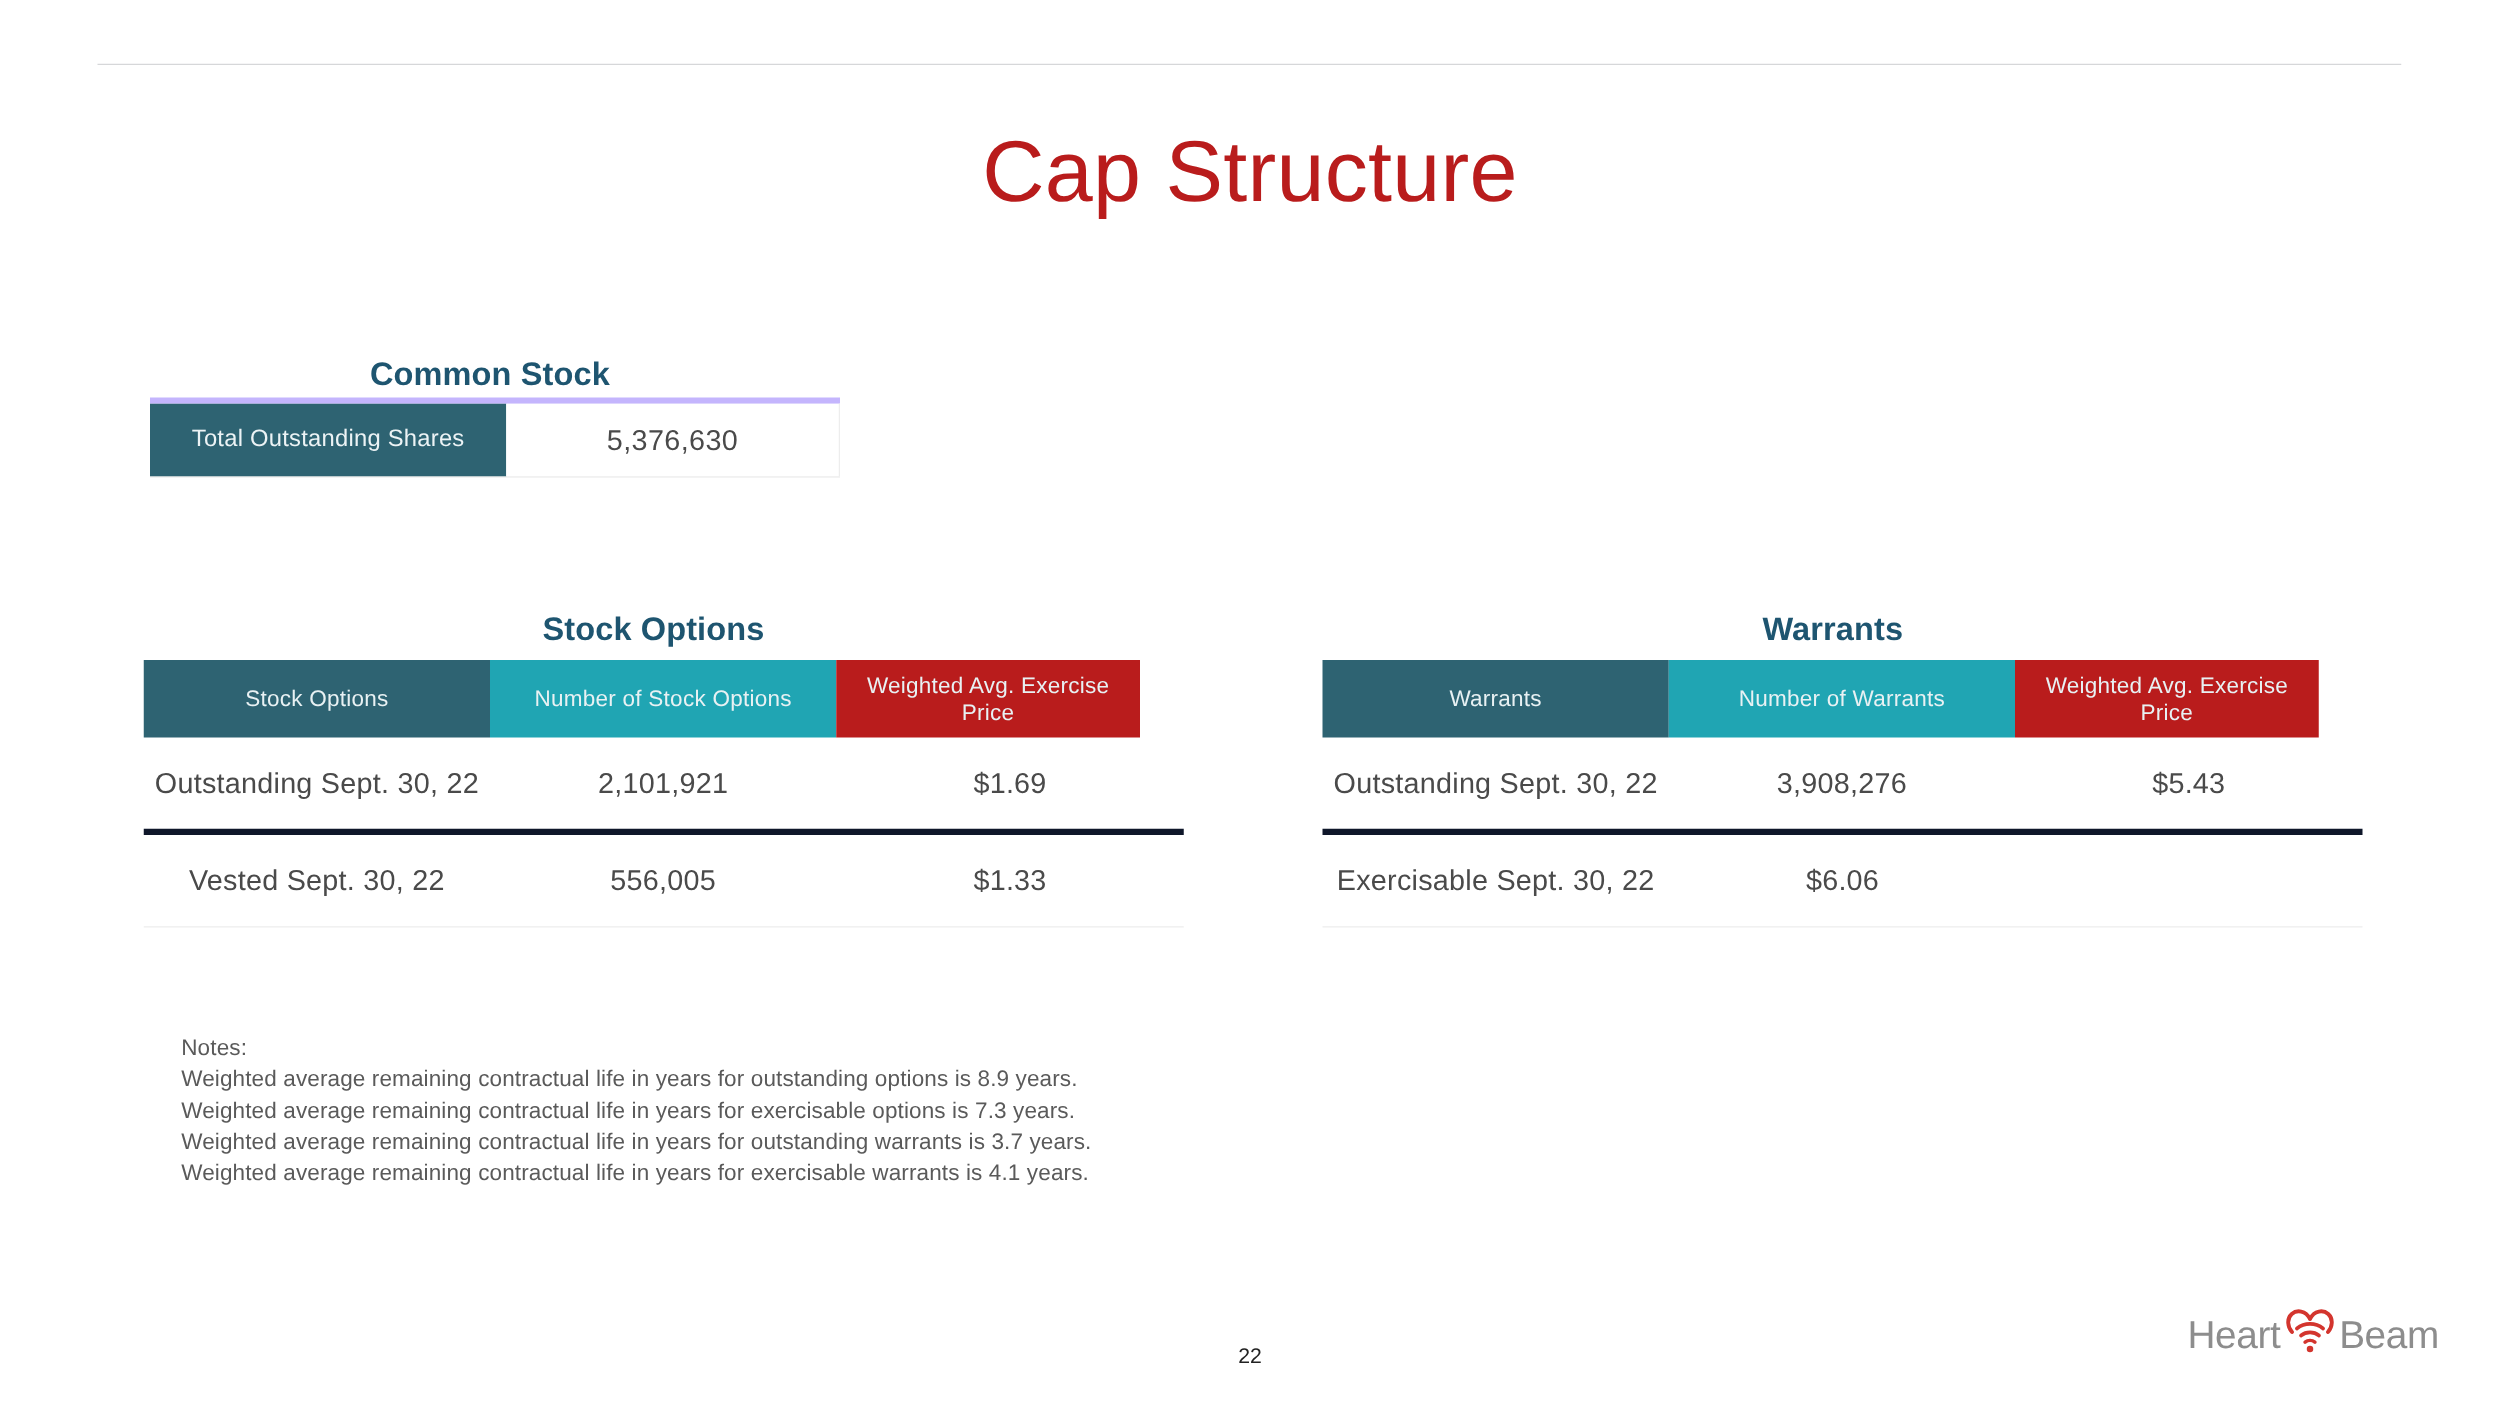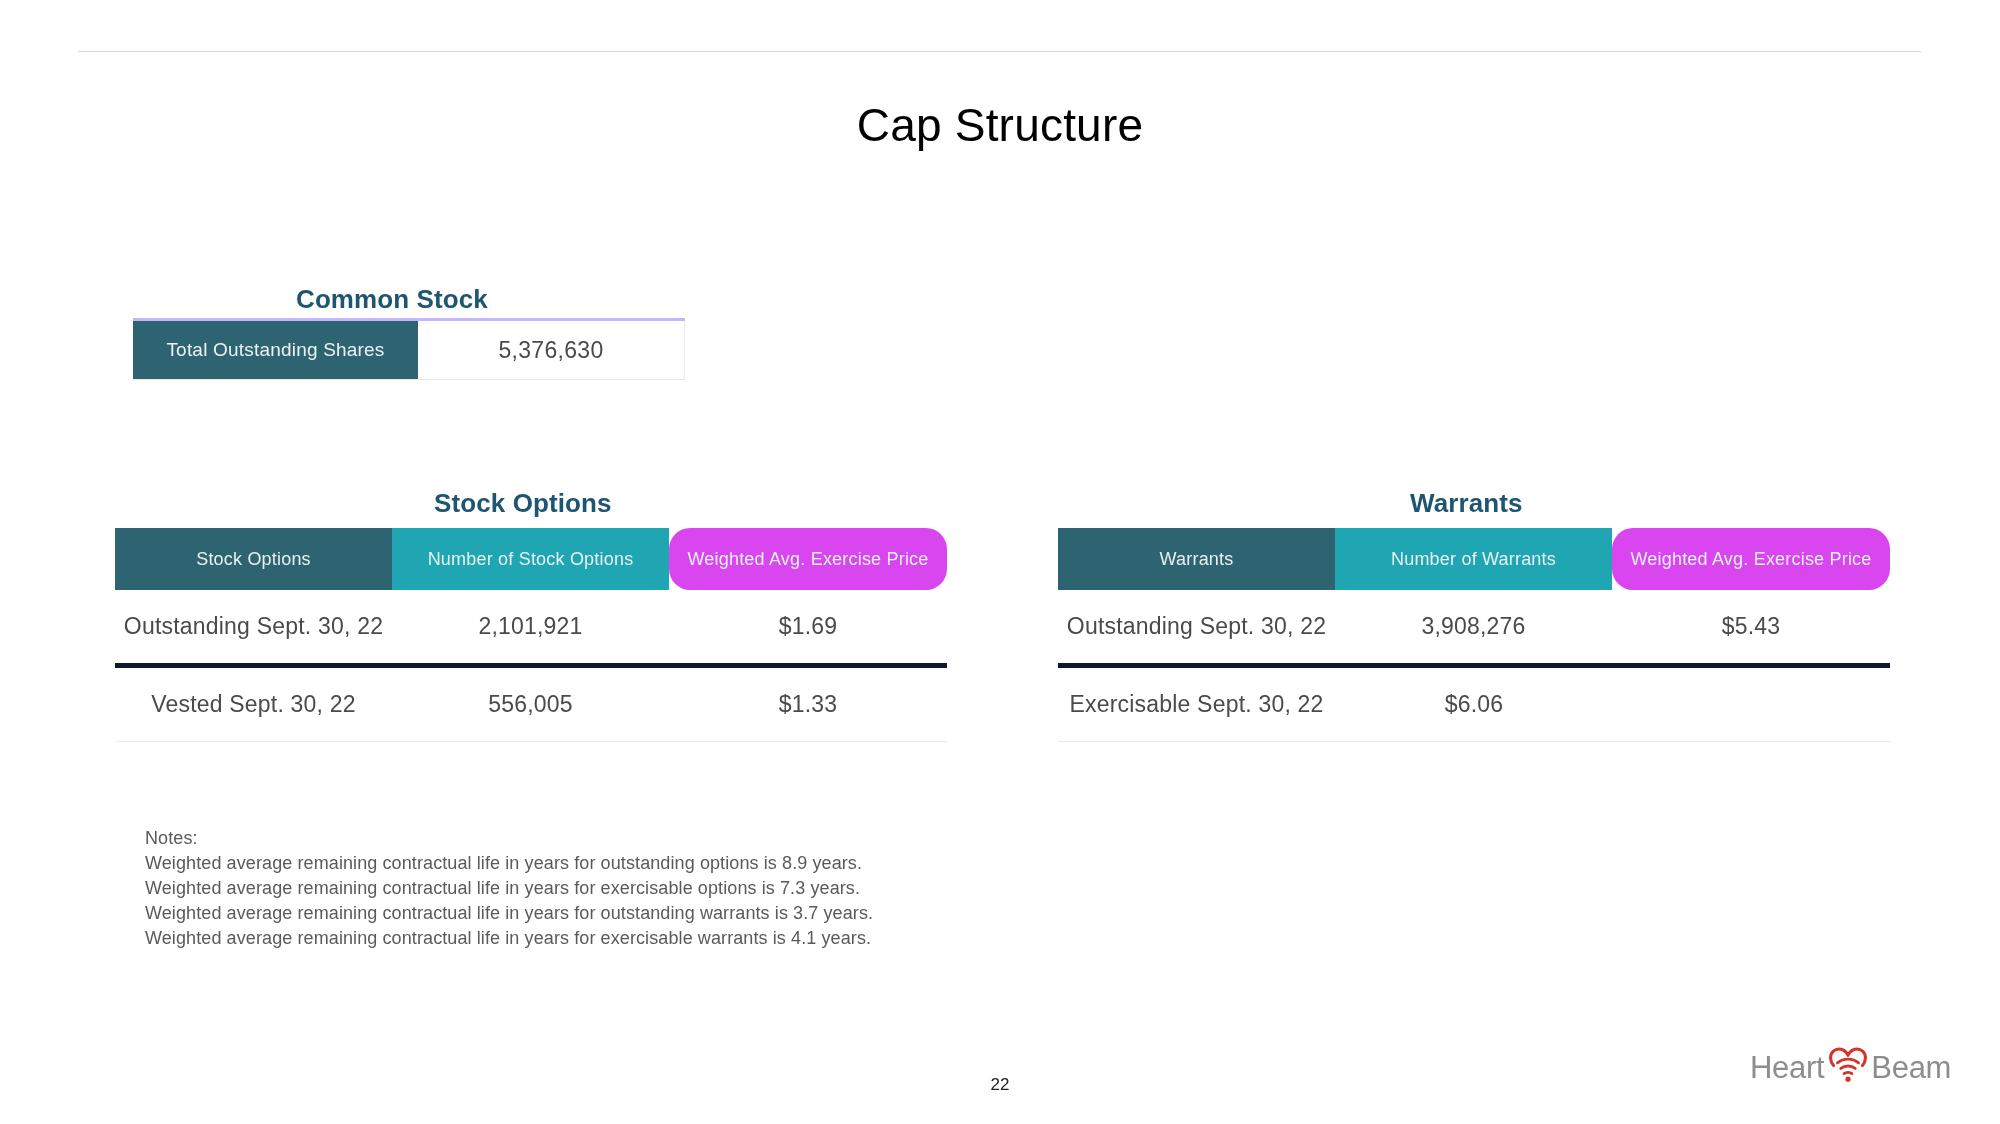--- a/index.html
+++ b/index.html
@@ -27,23 +27,23 @@
     background: #d6d7d9;
   }
 
   
   .slide-title {
     position: absolute;
     left: 0;
     top: 98px;
     width: 2000px;
     text-align: center;
-    font-size: 46px;
+    font-size: 69px;
     font-weight: 400;
-    color: #000000;
+    color: #b91c1c;
     letter-spacing: .2px;
   }
 
   
   .section-heading {
     position: absolute;
     font-size: 26px;
     font-weight: 700;
     color: #1e5570;
     letter-spacing: .1px;
@@ -53,24 +53,23 @@
   #heading-common  { left: 296px;  top: 252px; }
   #heading-options { left: 434px;  top: 456px; }
   #heading-warrants{ left: 1410px; top: 456px; }
 
   
   .cs-table {
     position: absolute;
     left: 120px;
     top: 318px;
     width: 552px;
-    border-top: 3px solid #c4b5fd;
+    border-top: 5px solid #c4b5fd;
     border-bottom: 1px solid #e8e8e8;
     display: flex;
-    margin-left: 13px;
   }
   .cs-label {
     width: 285px;
     background: #2e6372;
     color: #ecf3f5;
     font-size: 19px;
     height: 58px;
     line-height: 58px;
     text-align: center;
     letter-spacing: .2px;
@@ -106,21 +105,21 @@
     text-align: center;
     font-size: 18px;
     line-height: 1.25;
     color: #e8f1f3;
     letter-spacing: .2px;
     padding: 0 8px;
     box-sizing: border-box;
   }
   .dt-head .c0 { width: 277px; background: #2e6372; }
   .dt-head .c1 { width: 277px; background: #20a5b3; }
-  .dt-head .c2 { width: 278px; background: #d946ef; border-radius: 21px; }
+  .dt-head .c2 { width: 243px; background: #b91c1c; }
 
   .dt-row {
     display: flex;
     height: 73px;
     border-bottom: 5px solid #0f172a;
     background: #ffffff;
   }
   .dt-row:last-child { border-bottom: 1px solid #ededed; }
   .dt-row .cell {
     display: flex;

